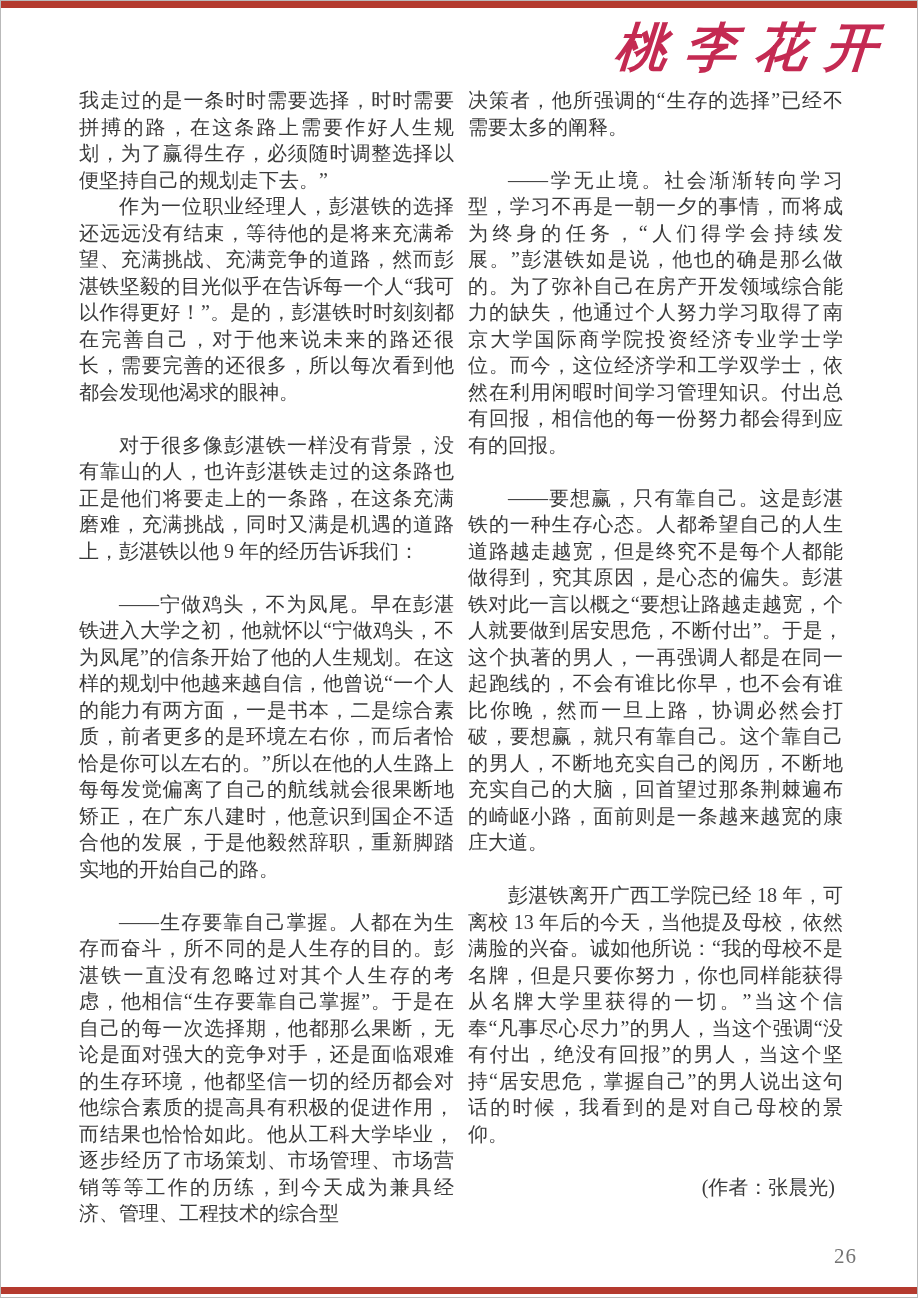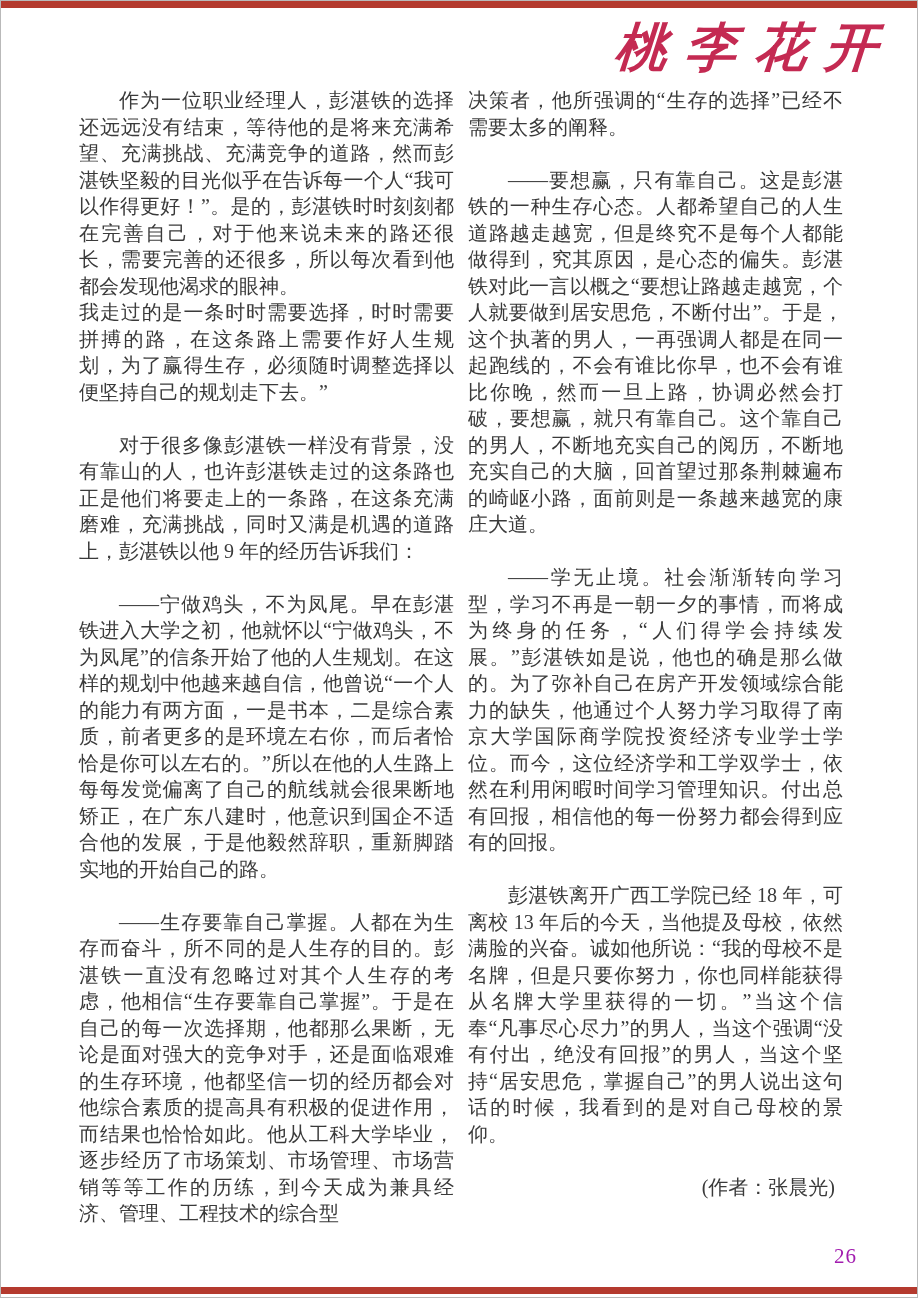--- a/index.html
+++ b/index.html
@@ -46,44 +46,44 @@
   .para.gap{margin-top:26.5px;}
   .author-line{
     margin-top:26.5px;
     text-align:right;
     padding-right:8px;
   }
   .page-number{
     position:absolute;
     right:60px;bottom:28px;
     font-size:21px;
-    color:#a21caf;
+    color:#737373;
     letter-spacing:1px;
   }
 </style>
 </head>
 <body>
 
 <div class="page">
   <div class="rule rule-top" style="background: rgb(180, 58, 46);"></div>
 
   <div class="masthead" style="color: rgb(196, 42, 82);">桃李花开</div>
 
   <div class="content">
     <div class="col">
+        <p class="para">我走过的是一条时时需要选择，时时需要拼搏的路，在这条路上需要作好人生规划，为了赢得生存，必须随时调整选择以便坚持自己的规划走下去。”</p>
         <p class="para indent">作为一位职业经理人，彭湛铁的选择还远远没有结束，等待他的是将来充满希望、充满挑战、充满竞争的道路，然而彭湛铁坚毅的目光似乎在告诉每一个人“我可以作得更好！”。是的，彭湛铁时时刻刻都在完善自己，对于他来说未来的路还很长，需要完善的还很多，所以每次看到他都会发现他渴求的眼神。</p>
-        <p class="para">我走过的是一条时时需要选择，时时需要拼搏的路，在这条路上需要作好人生规划，为了赢得生存，必须随时调整选择以便坚持自己的规划走下去。”</p>
         <p class="para indent gap">对于很多像彭湛铁一样没有背景，没有靠山的人，也许彭湛铁走过的这条路也正是他们将要走上的一条路，在这条充满磨难，充满挑战，同时又满是机遇的道路上，彭湛铁以他 9 年的经历告诉我们：</p>
         <p class="para indent gap">——宁做鸡头，不为凤尾。早在彭湛铁进入大学之初，他就怀以“宁做鸡头，不为凤尾”的信条开始了他的人生规划。在这样的规划中他越来越自信，他曾说“一个人的能力有两方面，一是书本，二是综合素质，前者更多的是环境左右你，而后者恰恰是你可以左右的。”所以在他的人生路上每每发觉偏离了自己的航线就会很果断地矫正，在广东八建时，他意识到国企不适合他的发展，于是他毅然辞职，重新脚踏实地的开始自己的路。</p>
         <p class="para indent gap">——生存要靠自己掌握。人都在为生存而奋斗，所不同的是人生存的目的。彭湛铁一直没有忽略过对其个人生存的考虑，他相信“生存要靠自己掌握”。于是在自己的每一次选择期，他都那么果断，无论是面对强大的竞争对手，还是面临艰难的生存环境，他都坚信一切的经历都会对他综合素质的提高具有积极的促进作用，而结果也恰恰如此。他从工科大学毕业，逐步经历了市场策划、市场管理、市场营销等等工作的历练，到今天成为兼具经济、管理、工程技术的综合型</p>
       </div>
     <div class="col">
     <p class="para">决策者，他所强调的“生存的选择”已经不需要太多的阐释。</p>
+        <p class="para indent gap">——学无止境。社会渐渐转向学习型，学习不再是一朝一夕的事情，而将成为终身的任务，“人们得学会持续发展。”彭湛铁如是说，他也的确是那么做的。为了弥补自己在房产开发领域综合能力的缺失，他通过个人努力学习取得了南京大学国际商学院投资经济专业学士学位。而今，这位经济学和工学双学士，依然在利用闲暇时间学习管理知识。付出总有回报，相信他的每一份努力都会得到应有的回报。</p>
         <p class="para indent gap">——要想赢，只有靠自己。这是彭湛铁的一种生存心态。人都希望自己的人生道路越走越宽，但是终究不是每个人都能做得到，究其原因，是心态的偏失。彭湛铁对此一言以概之“要想让路越走越宽，个人就要做到居安思危，不断付出”。于是，这个执著的男人，一再强调人都是在同一起跑线的，不会有谁比你早，也不会有谁比你晚，然而一旦上路，协调必然会打破，要想赢，就只有靠自己。这个靠自己的男人，不断地充实自己的阅历，不断地充实自己的大脑，回首望过那条荆棘遍布的崎岖小路，面前则是一条越来越宽的康庄大道。</p>
-        <p class="para indent gap">——学无止境。社会渐渐转向学习型，学习不再是一朝一夕的事情，而将成为终身的任务，“人们得学会持续发展。”彭湛铁如是说，他也的确是那么做的。为了弥补自己在房产开发领域综合能力的缺失，他通过个人努力学习取得了南京大学国际商学院投资经济专业学士学位。而今，这位经济学和工学双学士，依然在利用闲暇时间学习管理知识。付出总有回报，相信他的每一份努力都会得到应有的回报。</p>
         <p class="para indent gap">彭湛铁离开广西工学院已经 18 年，可离校 13 年后的今天，当他提及母校，依然满脸的兴奋。诚如他所说：“我的母校不是名牌，但是只要你努力，你也同样能获得从名牌大学里获得的一切。”当这个信奉“凡事尽心尽力”的男人，当这个强调“没有付出，绝没有回报”的男人，当这个坚持“居安思危，掌握自己”的男人说出这句话的时候，我看到的是对自己母校的景仰。</p>
         <p class="para author-line">(作者：张晨光)</p>
       </div>
   </div>
 
   <div class="page-number">26</div>
 
   <div class="rule rule-bottom" style="background: rgb(180, 58, 46);"></div>
 </div>
 

